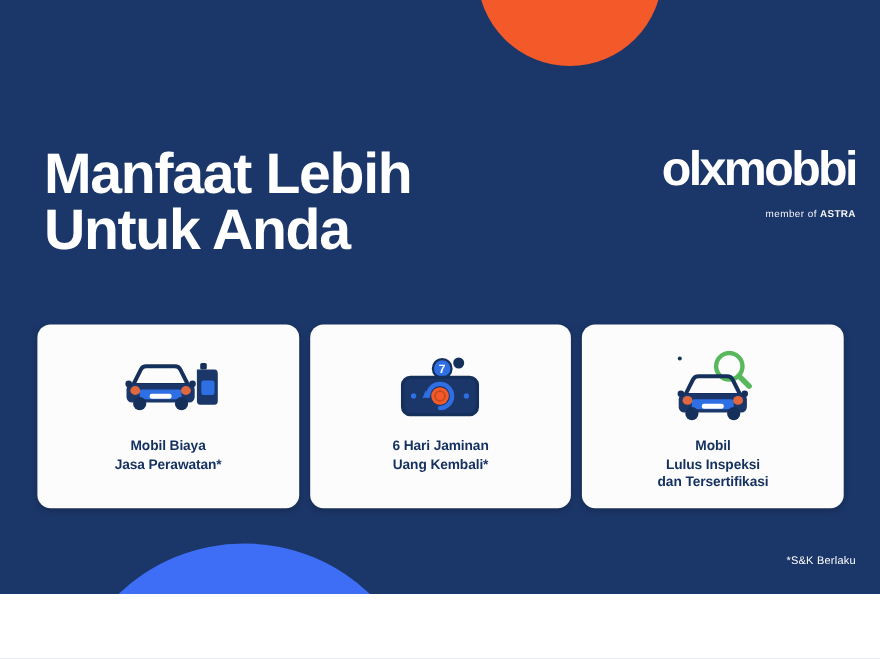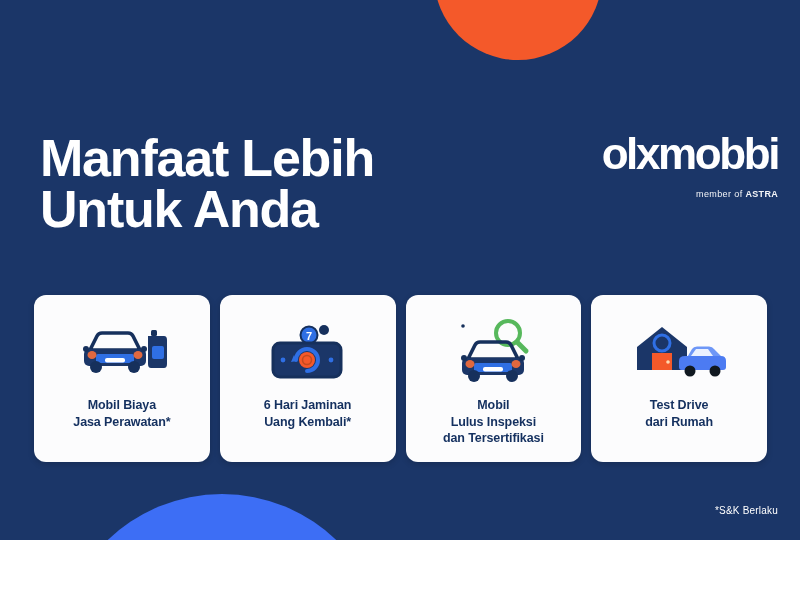--- a/index.html
+++ b/index.html
@@ -210,37 +210,18 @@
           <rect x="69" y="36" width="6" height="6" rx="3" fill="#16305C"></rect>
           <circle cx="24" cy="57" r="6" fill="#16305C"></circle>
           <circle cx="62" cy="57" r="6" fill="#16305C"></circle>
         </svg>
       </div>
       <div class="card-label">Mobil
 Lulus Inspeksi
 dan Tersertifikasi</div>
     </div>
 
-    <div class="card">
-      <div class="card-icon">
-        <svg width="100" height="58" viewBox="0 0 100 58">
-
-          <path d="M8 24 L33 4 L58 24 V47 H8 Z" fill="#1B3668"></path>
-          <circle cx="33" cy="20" r="8" fill="none" stroke="#2F6FE4" stroke-width="3"></circle>
-          <rect x="23" y="30" width="20" height="17" fill="#F4592A"></rect>
-          <circle cx="39" cy="39" r="1.8" fill="#FFD9B0"></circle>
-
-          <path d="M56 38 L63 26 Q64.5 23.5 68 23.5 H80 Q83.5 23.5 85 26 L92 33 Z" fill="#6E97F7"></path>
-          <path d="M62 33 L67 26 H79 L84 33 Z" fill="#EAF0FF"></path>
-          <path d="M50 38 Q50 33 56 33 H92 Q97 33 97 38 V44 Q97 47 94 47 H53 Q50 47 50 44 Z" fill="#4C7BF2"></path>
-          <circle cx="61" cy="48" r="5.5" fill="#101820"></circle>
-          <circle cx="86" cy="48" r="5.5" fill="#101820"></circle>
-        </svg>
-      </div>
-      <div class="card-label">Test Drive
-dari Rumah</div>
-    </div>
 
   </div>
 
   <div class="footnote">*S&amp;K Berlaku</div>
 
 </div>
 
 </body></html>

